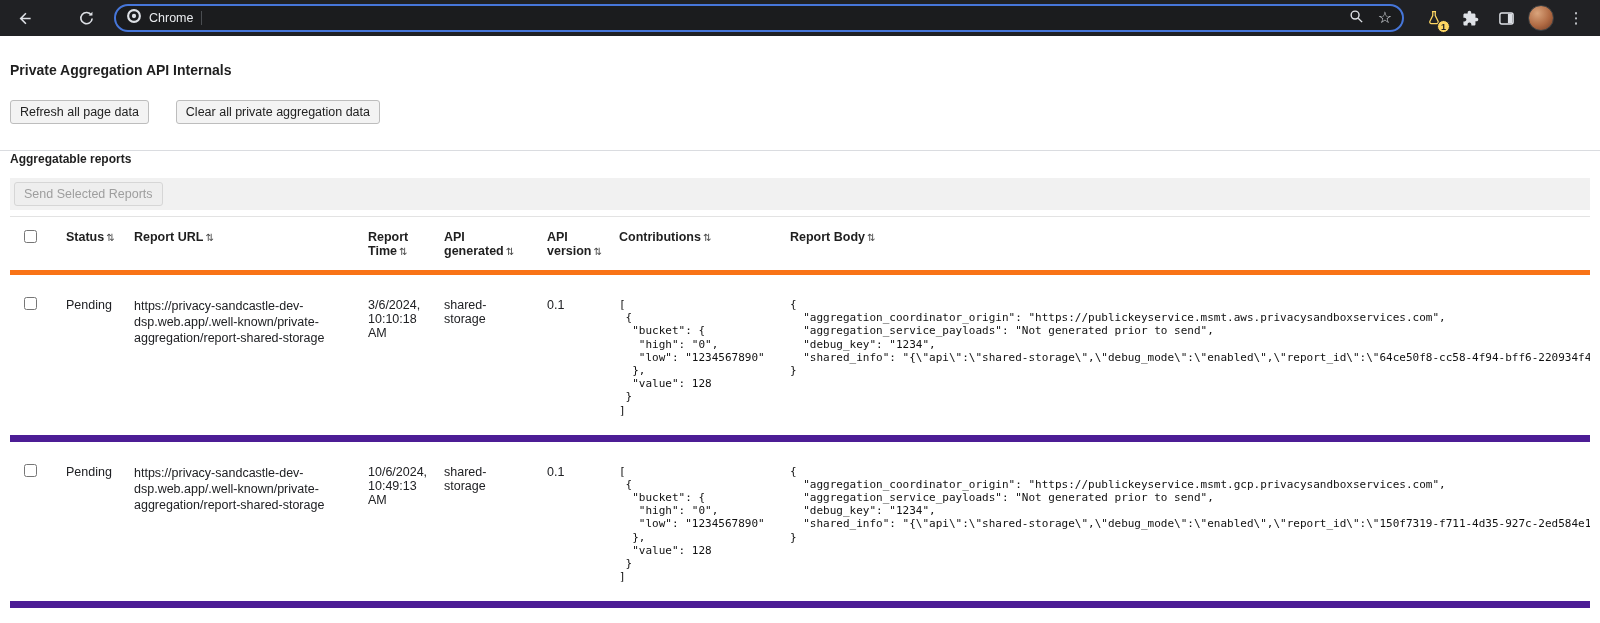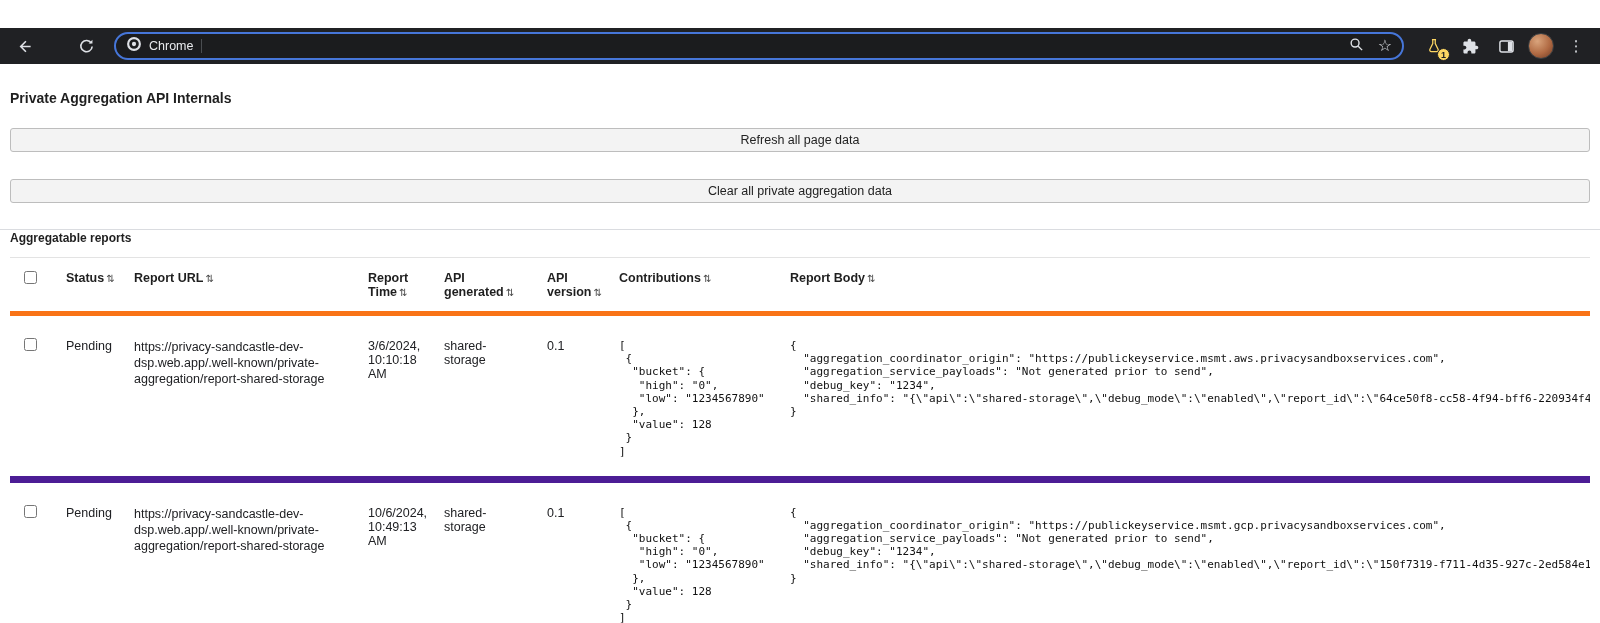--- a/index.html
+++ b/index.html
@@ -8,21 +8,21 @@
     width: 1600px; height: 623px; overflow: hidden;
     background: #ffffff;
     font-family: "Liberation Sans", sans-serif;
     color: #202124;
   }
 
   
   .toolbar {
     height: 36px; background: #202124;
     display: flex; align-items: center;
-    padding: 0 10px; gap: 8px; margin-top: 28px;
+    padding: 0 10px; gap: 8px;
   }
   .tb-btn {
     width: 28px; height: 28px; border-radius: 50%;
     display: flex; align-items: center; justify-content: center;
     color: #dee1e6; font-size: 16px; flex: 0 0 auto;
     background: transparent; border: none; cursor: pointer; position: relative;
   }
   .tb-btn svg { display:block; }
   .omnibox {
     flex: 1 1 auto; height: 28px; margin: 0 8px 0 6px;
@@ -52,21 +52,21 @@
     border:1px solid #3c4043;
   }
   .kebab-glyph { font-size:15px; color:#dee1e6; }
 
   
   .content { padding: 0 0 0 0; }
   .page-title {
     font-size: 14px; font-weight: 700; color:#1f1f1f;
     margin: 26px 10px 0 10px;
   }
-  .action-row { margin: 22px 10px 0 10px; display:flex; gap: 27px; flex-direction: column; }
+  .action-row { margin: 22px 10px 0 10px; display:flex; gap: 27px; }
   .std-btn {
     font-family: "Liberation Sans", sans-serif;
     font-size: 12.5px; color:#222;
     background:#f3f3f3; border:1px solid #bdbdbd; border-radius:3px;
     padding: 4px 9px; cursor:pointer;
   }
   .page-divider { border:none; border-top:1px solid #dadce0; margin: 26px 0 0 0; }
   .section-heading {
     font-size: 12px; font-weight:700; color:#1f1f1f;
     margin: 1px 10px 12px 10px;
@@ -189,20 +189,23 @@
 
   <div class="action-row">
     <button class="std-btn">Refresh all page data</button>
     <button class="std-btn">Clear all private aggregation data</button>
   </div>
 
   <hr class="page-divider">
 
   <h2 class="section-heading">Aggregatable reports</h2>
 
+  <div class="selection-bar">
+    <button class="std-btn" disabled="">Send Selected Reports</button>
+  </div>
 
   <table class="reports">
     <colgroup>
       <col style="width:46px">
         <col style="width:68px">
         <col style="width:234px">
       <col style="width:76px">
         <col style="width:103px">
         <col style="width:72px">
       <col style="width:171px">

